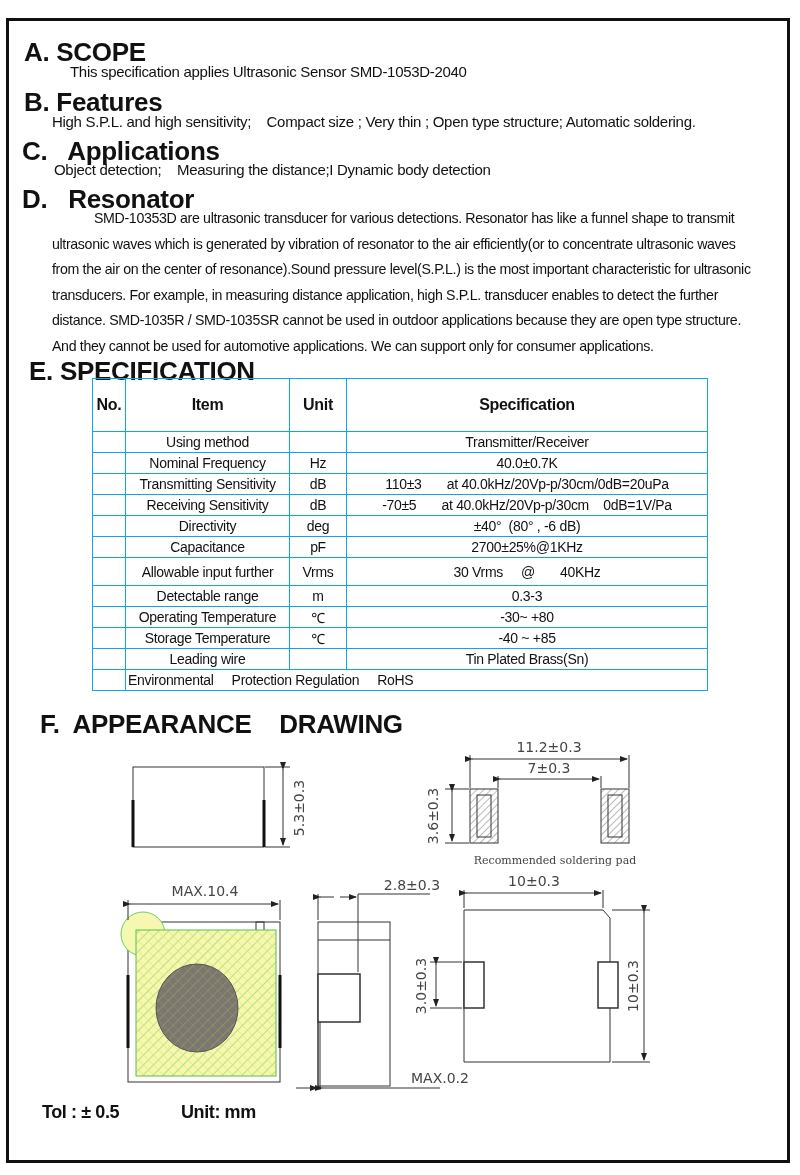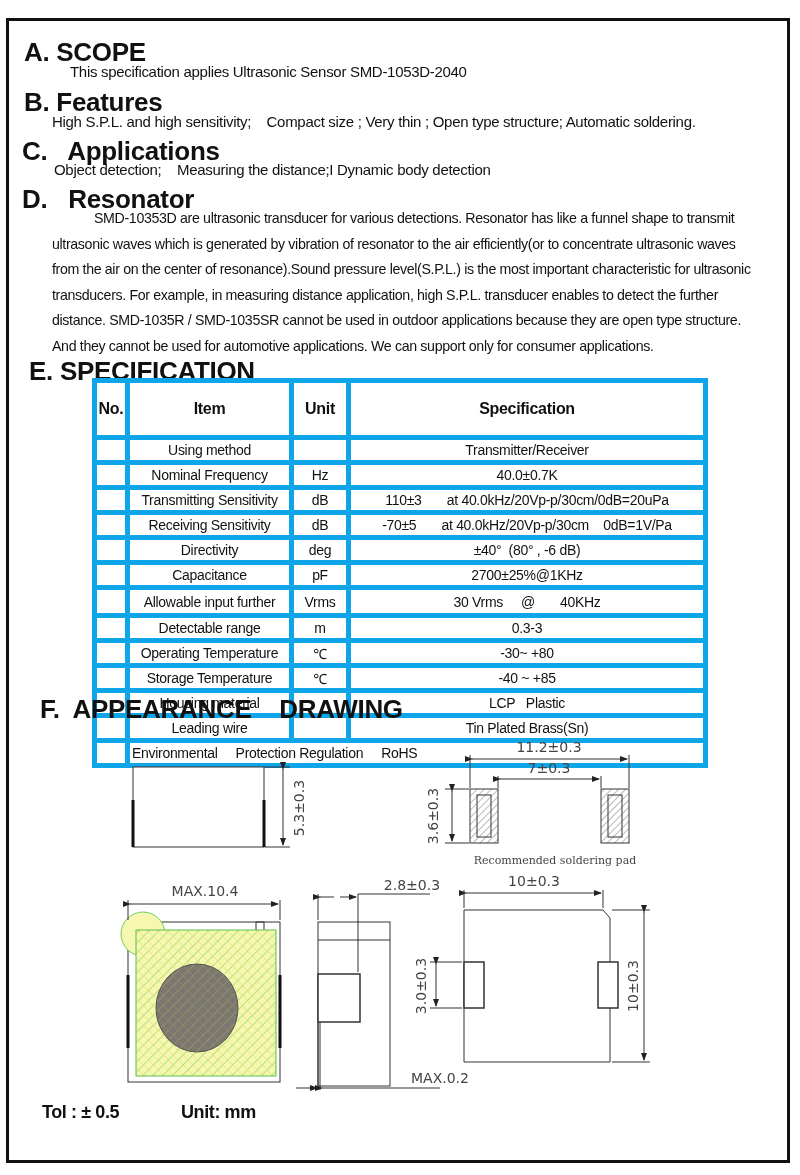--- a/index.html
+++ b/index.html
@@ -3,21 +3,21 @@
 <meta charset="utf-8">
 <style>
   html,body{margin:0;padding:0;background:#fff;}
   body{width:800px;height:1175px;position:relative;overflow:hidden;font-family:"Liberation Sans",sans-serif;color:#111;}
   .frame{position:absolute;left:6px;top:18px;width:784px;height:1145px;border:3px solid #111;box-sizing:border-box;}
   .h{position:absolute;font-weight:bold;font-size:26px;letter-spacing:-0.3px;}
   .t{position:absolute;font-size:15px;letter-spacing:-0.3px;white-space:nowrap;}
   .ov{position:absolute;left:52px;top:206px;width:730px;font-size:14.2px;line-height:25.5px;letter-spacing:-0.35px;}
   .ov p{margin:0;white-space:nowrap;}
   table.spec{position:absolute;left:92px;top:378px;width:616px;border-collapse:collapse;font-size:14px;letter-spacing:-0.3px;}
-  table.spec td,table.spec th{border:5px solid #0ea5e9;text-align:center;padding:0;height:20px;}
+  table.spec td,table.spec th{border:1px solid #0ea5e9;text-align:center;padding:0;height:20px;}
   table.spec th{height:52px;font-size:16px;font-weight:bold;}
   .env{text-align:left !important;padding-left:2px !important;}
   .env span{margin-right:18px;margin-top:21px;}
   svg.draw{position:absolute;left:0;top:0;}
   .tol{position:absolute;left:42px;top:1102px;font-weight:bold;font-size:18px;letter-spacing:-0.4px;}
   .unit{position:absolute;left:181px;top:1102px;font-weight:bold;font-size:18px;letter-spacing:-0.4px;}
 </style>
 </head>
 <body>
 
@@ -115,42 +115,36 @@
         <td style="white-space: pre;">-30~ +80</td>
       </tr>
       <tr>
         <td style="white-space: pre;"></td>
         <td style="white-space: pre;">Storage Temperature</td>
         <td style="white-space: pre;">℃</td>
         <td style="white-space: pre;">-40 ~ +85</td>
       </tr>
       <tr>
         <td style="white-space: pre;"></td>
-        <td style="white-space: pre;">Housing material</td>
-        <td style="white-space: pre;"></td>
-        <td style="white-space: pre;">LCP   Plastic</td>
-      </tr>
-      <tr>
-        <td style="white-space: pre;"></td>
         <td style="white-space: pre;">Leading wire</td>
         <td style="white-space: pre;"></td>
         <td style="white-space: pre;">Tin Plated Brass(Sn)</td>
       </tr>
     </tbody>
   <tfoot>
     <tr>
       <td></td>
       <td colspan="3" class="env">
         <span>Environmental</span><span>Protection Regulation</span><span>RoHS</span>
       </td>
     </tr>
   </tfoot>
 </table>
 
-<div class="h" style="left:40px;top:694px;white-space:pre;">F.  APPEARANCE    DRAWING</div>
+<div class="h" style="left:40px;top:709px;white-space:pre;">F.  APPEARANCE    DRAWING</div>
 
 <svg class="draw" width="800" height="1175">
   <defs>
     <pattern id="hatch" width="5" height="5" patternUnits="userSpaceOnUse" patternTransform="rotate(45)">
       <line x1="0" y1="0" x2="0" y2="5" stroke="#555" stroke-width="0.8"></line>
     </pattern>
     <pattern id="mesh" width="7" height="7" patternUnits="userSpaceOnUse" patternTransform="rotate(45)">
       <rect width="7" height="7" fill="#f6f7b0"></rect>
       <line x1="0" y1="0" x2="0" y2="7" stroke="#6fcf5a" stroke-width="1"></line>
       <line x1="0" y1="0" x2="7" y2="0" stroke="#e3e05a" stroke-width="1"></line>

